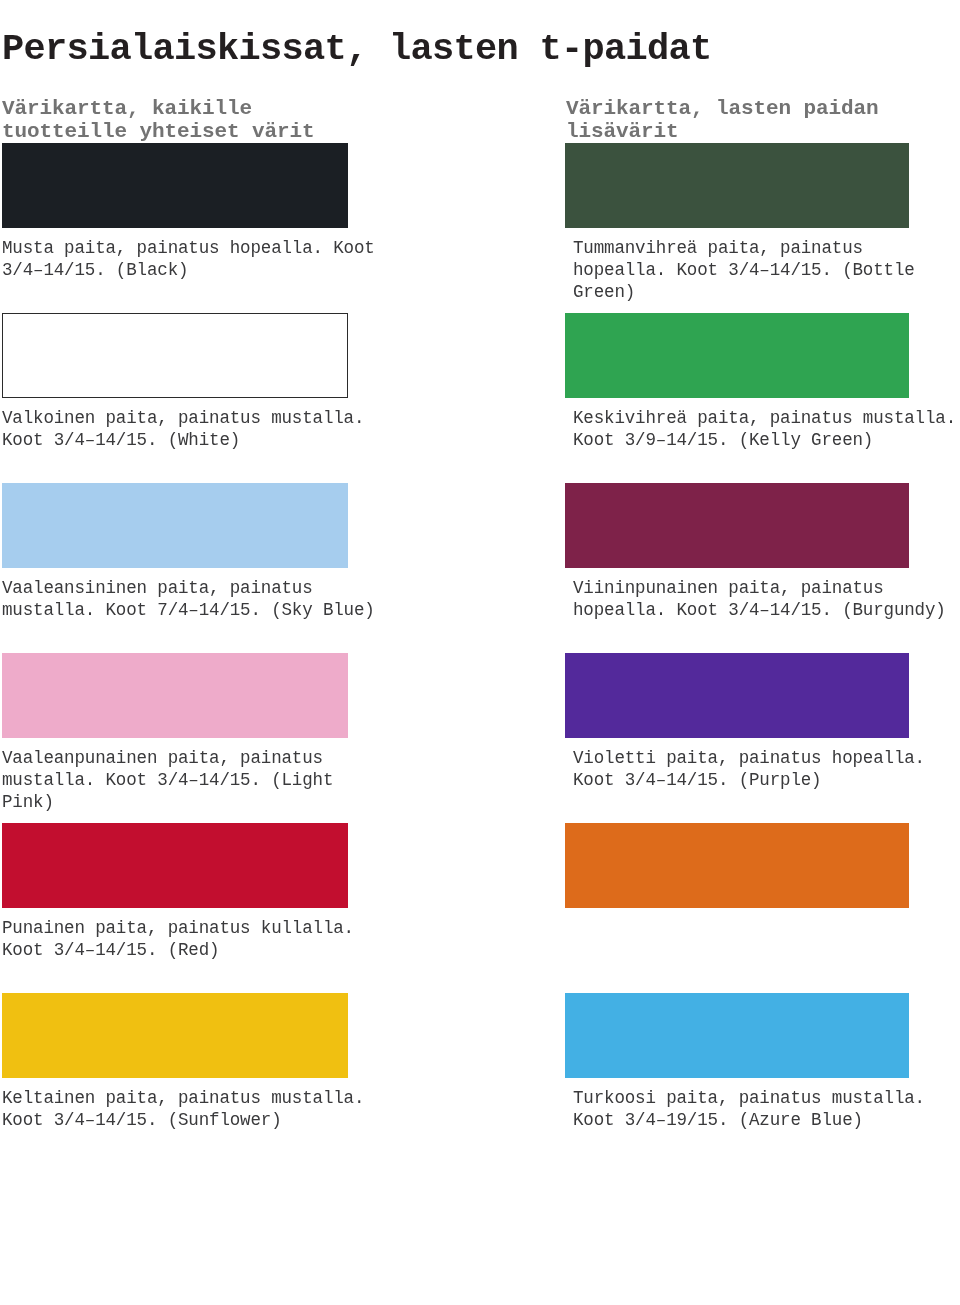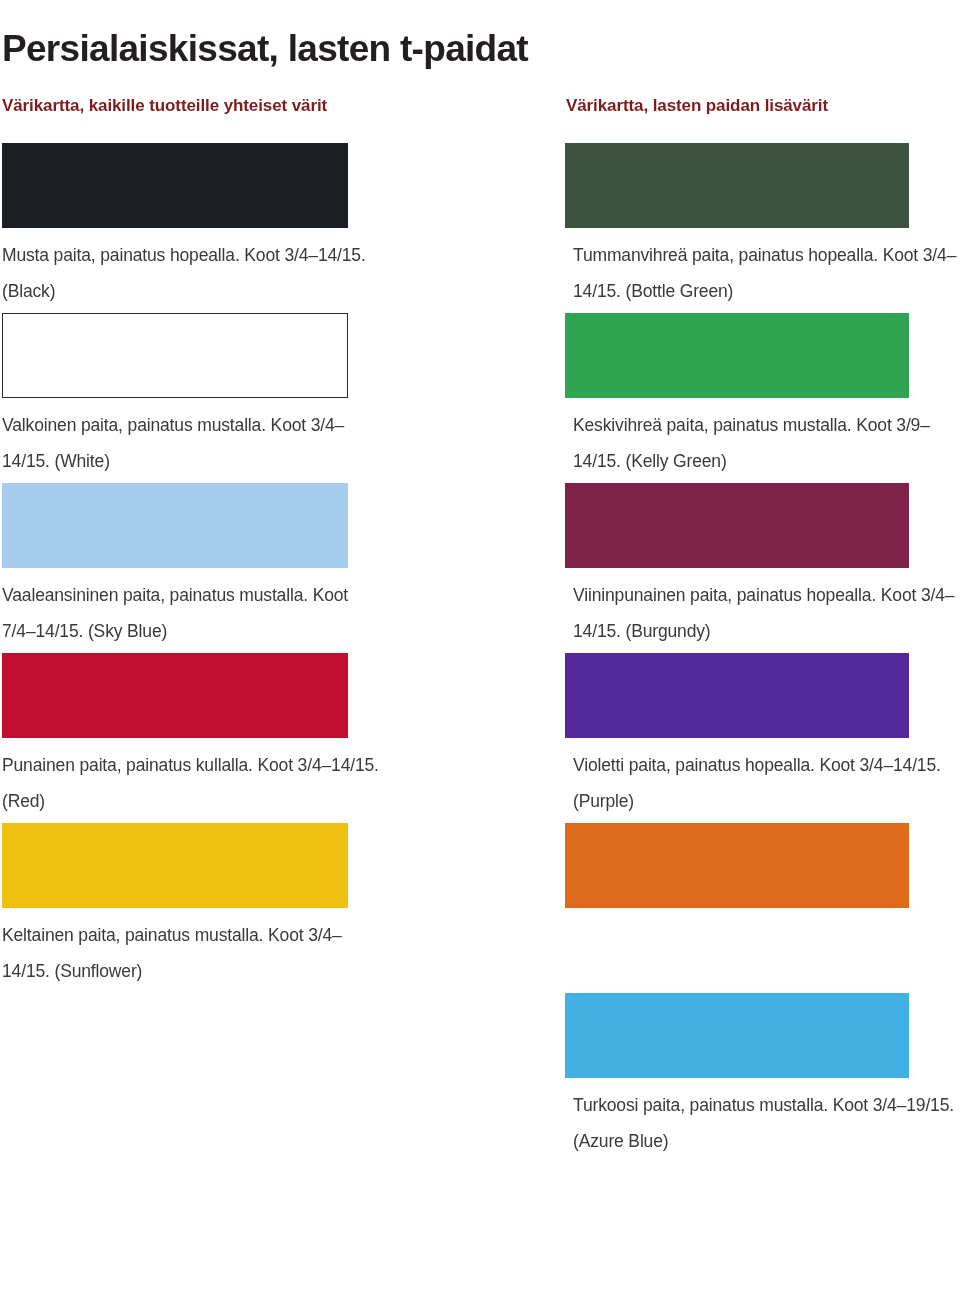--- a/index.html
+++ b/index.html
@@ -15,43 +15,44 @@
     overflow: hidden;
     font-family: "Liberation Sans", "DejaVu Sans", sans-serif;
     color: #231f20;
     -webkit-font-smoothing: antialiased;
   }
 
   .page {
     position: relative;
     width: 960px;
     height: 1099px;
+    font-family: Liberation Mono, monospace;
   }
 
   
   .page-title {
     position: absolute;
     left: 2px;
     top: 2px;
     width: 940px;
     font-size: 37px;
     line-height: 44px;
     font-weight: bold;
     letter-spacing: -0.7px;
     color: #231f20;
     white-space: nowrap;
   }
 
   
   .col-heading {
     position: absolute;
-    font-size: 17px;
+    font-size: 21px;
     line-height: 23px;
     font-weight: bold;
-    color: #7f1d1d;
+    color: #737373;
     letter-spacing: -0.1px;
   }
   .col-heading.left  { left: 2px;   top: 80px; width: 360px; }
   .col-heading.right { left: 566px; top: 80px; width: 360px; }
 
   
   .column {
     position: absolute;
     top: 143px;
   }
@@ -74,21 +75,21 @@
   .swatch.outlined {
     border: 1px solid #2b2b2b;
   }
 
   .swatch-caption {
     position: absolute;
     left: 0;
     top: 94px;
     width: 380px;
     font-size: 17.5px;
-    line-height: 36px;
+    line-height: 22px;
     color: #3a3a3c;
     letter-spacing: -0.15px;
   }
   .column.right .swatch-caption {
     width: 390px;
     margin-left: 8px;
   }
 </style>
 </head>
 <body>
@@ -106,20 +107,24 @@
         <div class="swatch" style="background-color: rgb(27, 31, 36);"></div>
         <div class="swatch-caption">Musta paita, painatus hopealla. Koot 3/4–14/15. (Black)</div>
       </div>
       <div class="swatch-row">
         <div class="swatch outlined" style="background-color: rgb(255, 255, 255);"></div>
         <div class="swatch-caption">Valkoinen paita, painatus mustalla. Koot 3/4–14/15. (White)</div>
       </div>
       <div class="swatch-row">
         <div class="swatch" style="background-color: rgb(166, 205, 238);"></div>
         <div class="swatch-caption">Vaaleansininen paita, painatus mustalla. Koot 7/4–14/15. (Sky Blue)</div>
+      </div>
+      <div class="swatch-row">
+        <div class="swatch" style="background-color: rgb(238, 171, 202);"></div>
+        <div class="swatch-caption">Vaaleanpunainen paita, painatus mustalla. Koot 3/4–14/15. (Light Pink)</div>
       </div>
       <div class="swatch-row">
         <div class="swatch" style="background-color: rgb(194, 14, 47);"></div>
         <div class="swatch-caption">Punainen paita, painatus kullalla. Koot 3/4–14/15. (Red)</div>
       </div>
       <div class="swatch-row">
         <div class="swatch" style="background-color: rgb(240, 192, 17);"></div>
         <div class="swatch-caption">Keltainen paita, painatus mustalla. Koot 3/4–14/15. (Sunflower)</div>
       </div>
     </div>

